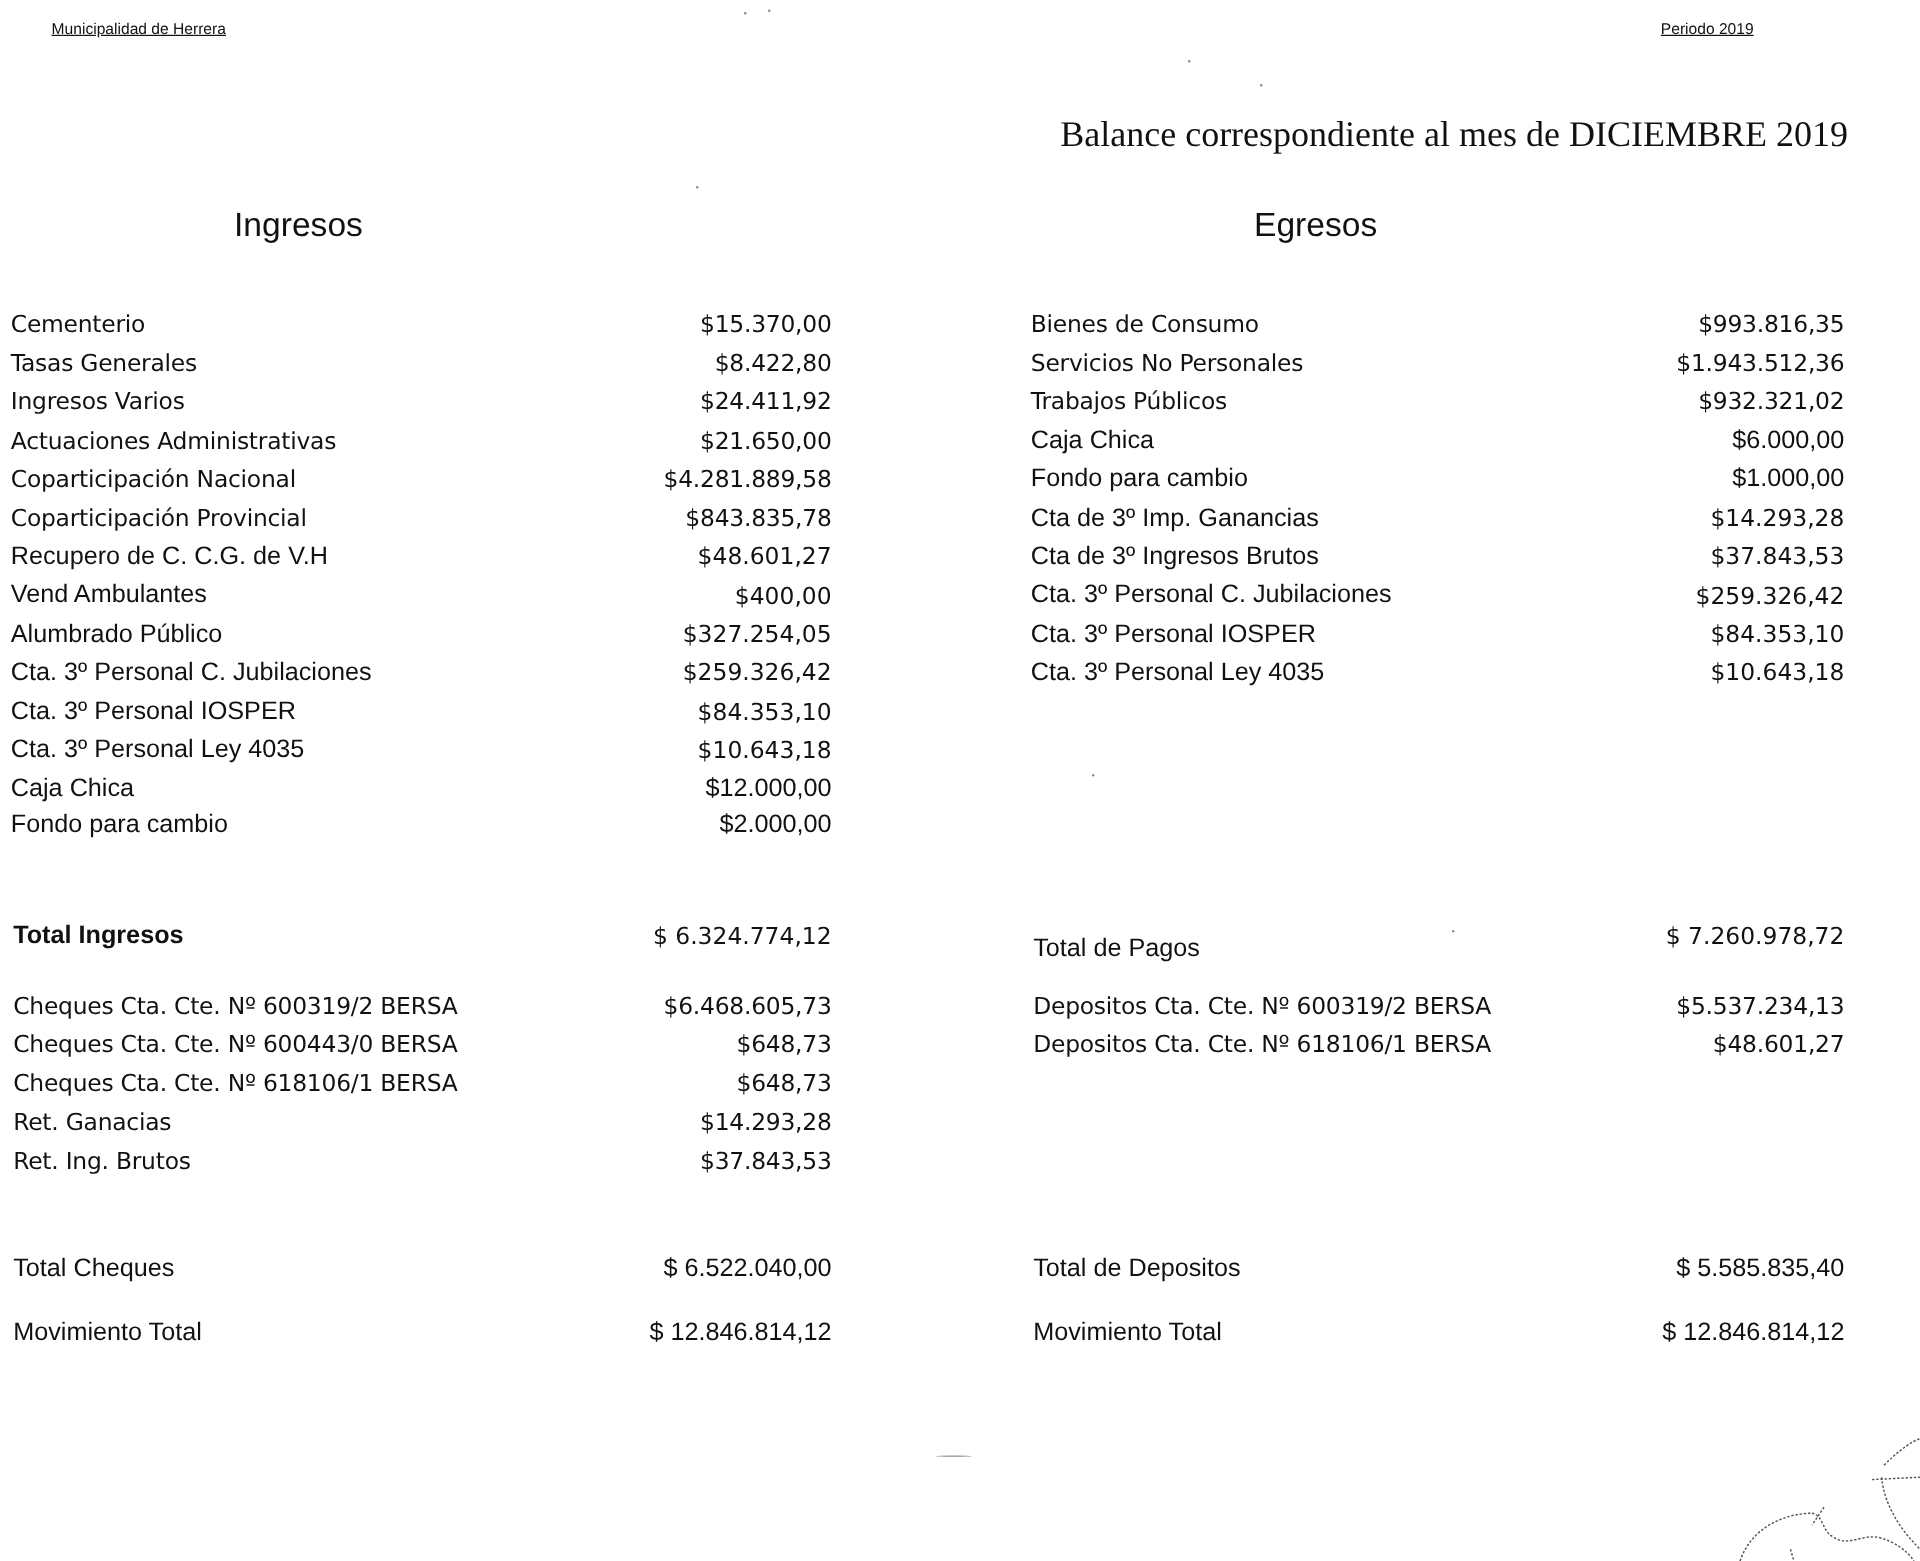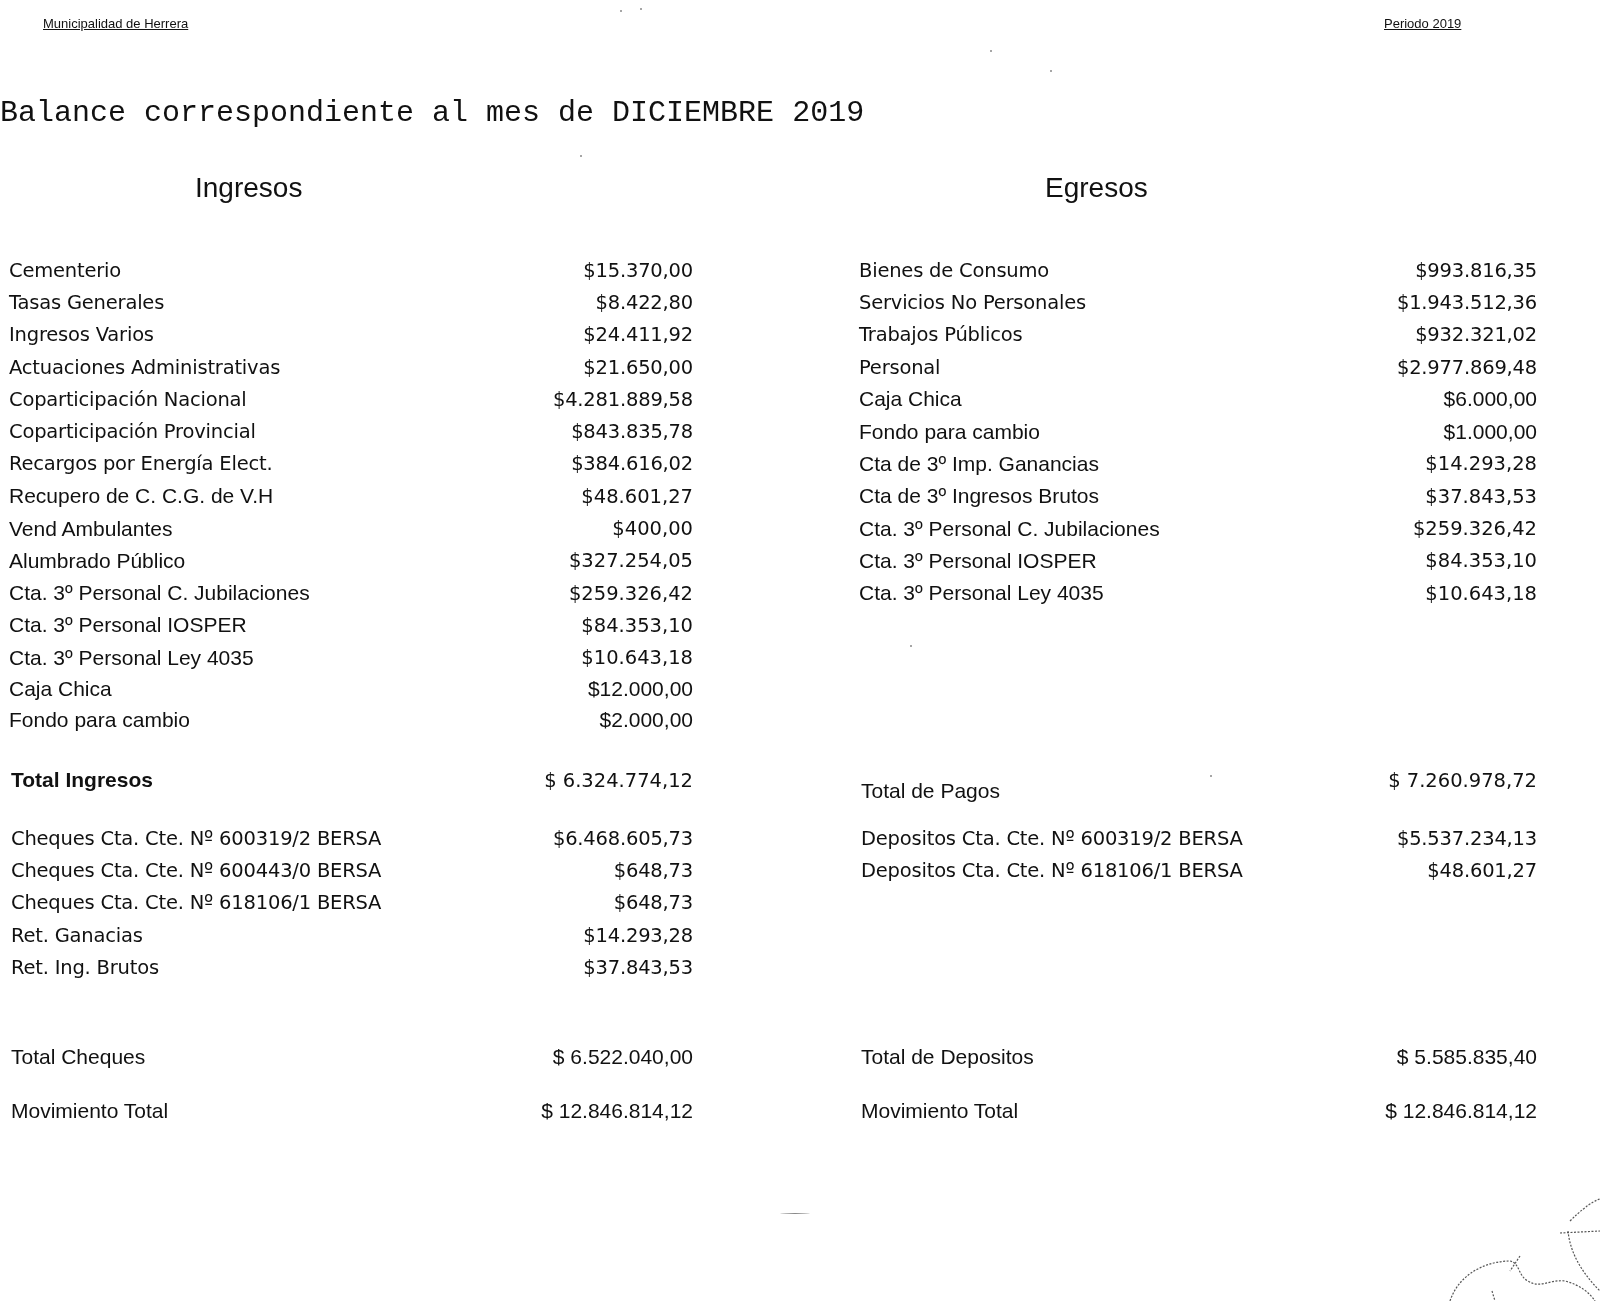--- a/index.html
+++ b/index.html
@@ -8,22 +8,22 @@
     color: #111; font-family: "Liberation Sans", sans-serif;
   }
   .hdr {
     position: absolute; top: 16px; font-size: 13px; text-decoration: underline;
     font-family: "Liberation Sans", sans-serif;
     margin-left: 35px;
   }
   .hdr-left { left: 8px; }
   .hdr-right { left: 1349px; }
   .title {
-    position: absolute; top: 96px; left: 0; width: 1540px; text-align: left;
-    font-size: 30px; font-family: Liberation Mono, monospace;
+    position: absolute; top: 96px; left: 0; width: 1540px; text-align: right;
+    font-size: 30px; font-family: Liberation Serif, serif;
   }
   .col-head {
     position: absolute; top: 172px; font-size: 28px;
     font-family: "Liberation Sans", sans-serif;
   }
   .col-head.ing { left: 195px; }
   .col-head.egr { left: 1045px; }
   .col { position: absolute; }
   .col.left { left: 9px; width: 684px; }
   .col.right { left: 859px; width: 678px; }
@@ -69,24 +69,20 @@
       <span class="amt">$21.650,00</span>
     </div>
   <div class="row cal">
       <span>Coparticipación Nacional</span>
       <span class="amt">$4.281.889,58</span>
     </div>
   <div class="row cal">
       <span>Coparticipación Provincial</span>
       <span class="amt">$843.835,78</span>
     </div>
-  <div class="row cal">
-      <span>Recargos por Energía Elect.</span>
-      <span class="amt">$384.616,02</span>
-    </div>
   <div class="row ari">
       <span>Recupero de C. C.G. de V.H</span>
       <span class="amt cal" style="font-family:'DejaVu Sans',sans-serif;font-size:19.5px;">$48.601,27</span>
     </div>
   <div class="row ari">
       <span>Vend Ambulantes</span>
       <span class="amt" style="font-family:'DejaVu Sans',sans-serif;font-size:19.5px;">$400,00</span>
     </div>
   <div class="row ari">
       <span>Alumbrado Público</span>
@@ -162,24 +158,20 @@
       <span>Bienes de Consumo</span>
       <span class="amt">$993.816,35</span>
     </div>
   <div class="row cal">
       <span>Servicios No Personales</span>
       <span class="amt">$1.943.512,36</span>
     </div>
   <div class="row cal">
       <span>Trabajos Públicos</span>
       <span class="amt">$932.321,02</span>
-    </div>
-  <div class="row cal">
-      <span>Personal</span>
-      <span class="amt">$2.977.869,48</span>
     </div>
   <div class="row ari">
       <span>Caja Chica</span>
       <span class="amt">$6.000,00</span>
     </div>
   <div class="row ari">
       <span>Fondo para cambio</span>
       <span class="amt">$1.000,00</span>
     </div>
   <div class="row ari">

